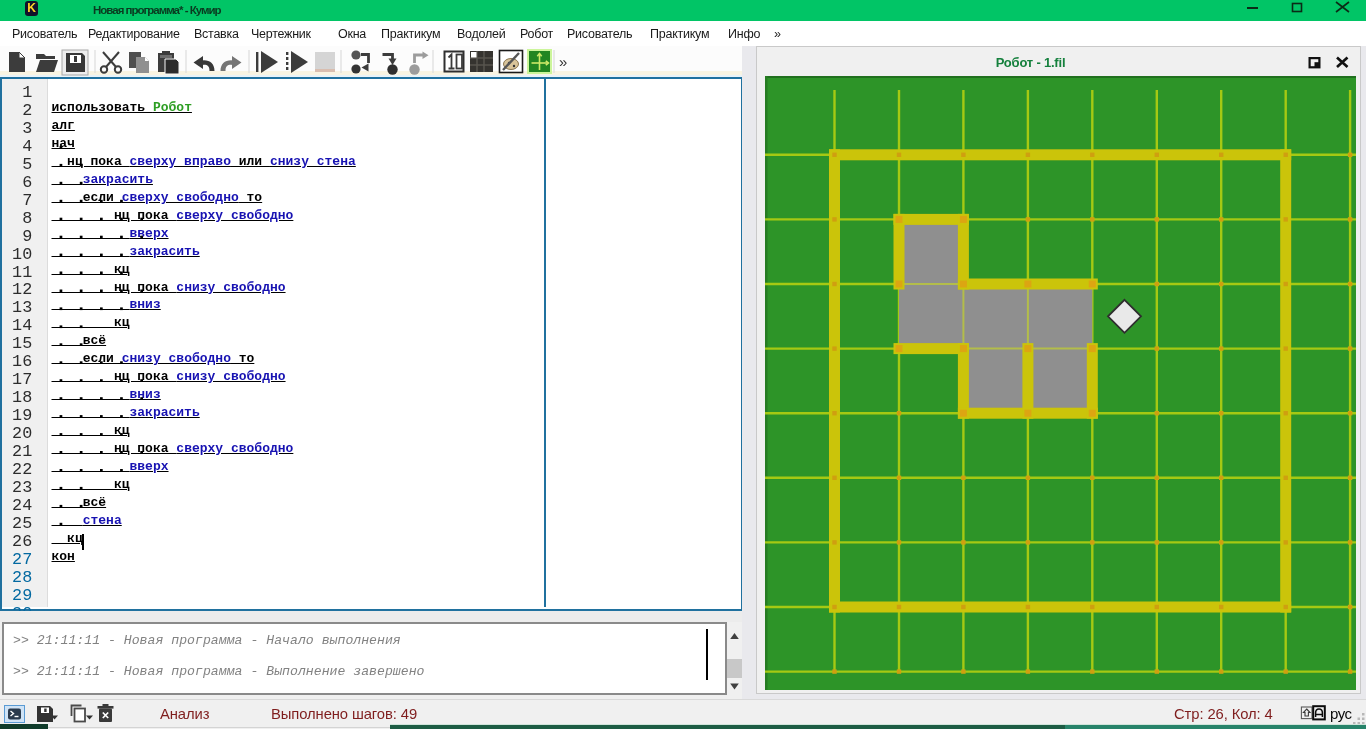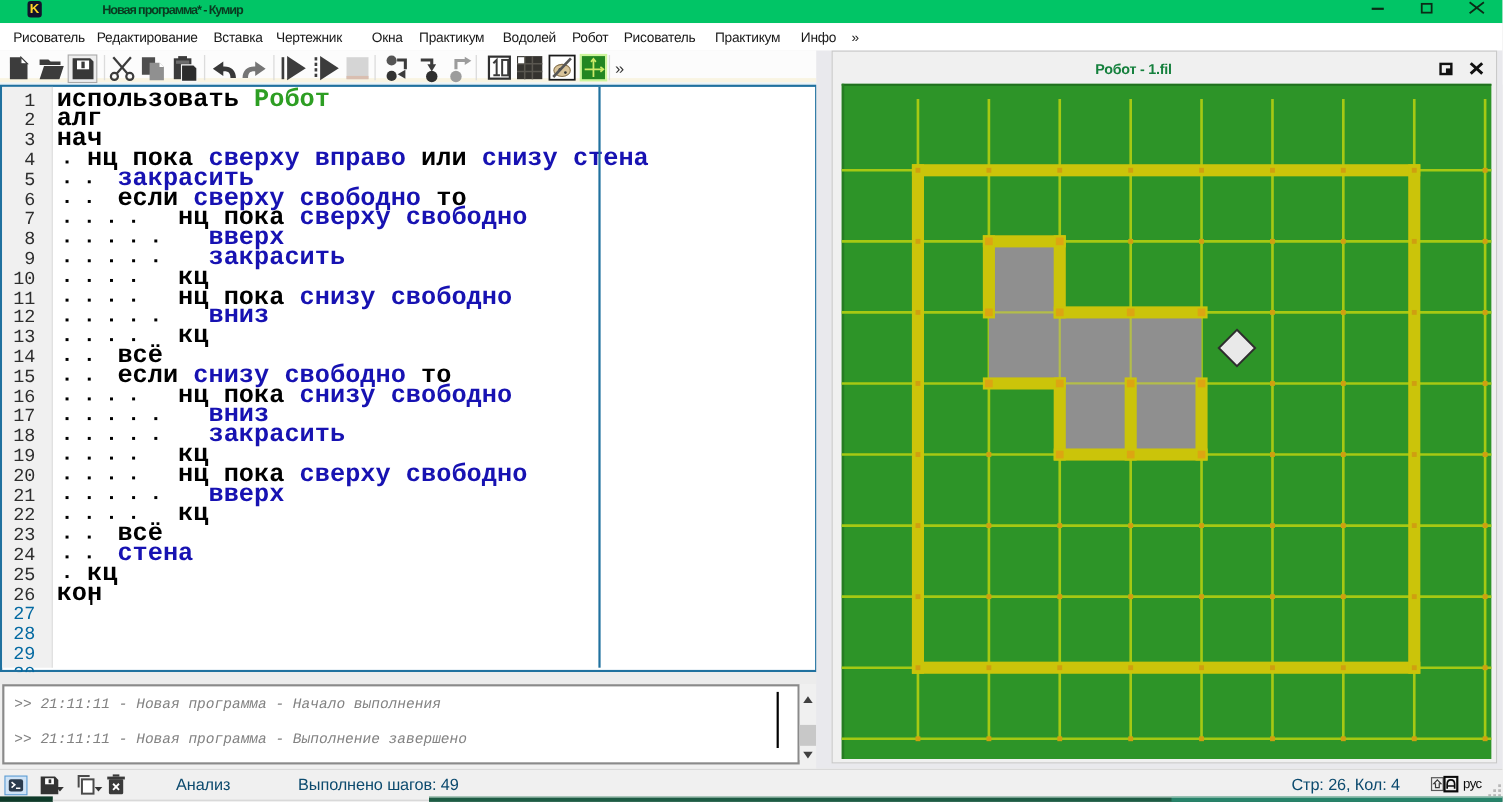--- a/index.html
+++ b/index.html
@@ -8,38 +8,38 @@
 #titlebar{left:0;top:0;width:1366px;height:21px;background:#01c566;}
 #kicon{left:25px;top:1px;width:13px;height:15px;background:#12122b;border-radius:3px;color:#ffd427;font-weight:bold;font-size:12px;line-height:15px;text-align:center;}
 #title{left:57px;top:4px;font-size:11.5px;letter-spacing:-1px;font-weight:bold;color:#0a3a20;margin-left:36px;}
 #menubar{left:0;top:21px;width:1366px;height:25px;background:#ffffff;}
 .menu{top:27px;font-size:12.5px;letter-spacing:-0.25px;color:#1a1a1a;}
 #toolbar{left:0;top:46px;width:1366px;height:31px;background:#fcfcfc;}
 #toolcream{left:0;top:71px;width:742px;height:4px;background:#f9f4e2;}
 #editor{left:0;top:77px;width:739px;height:530px;border:2px solid #20719f;background:#ffffff;}
 #gutter{left:2px;top:79px;width:45px;height:528px;background:#f0f0f0;border-right:1px solid #dcdcdc;}
 #gutnums{left:2px;top:84px;width:30px;font-family:"Liberation Mono",monospace;font-size:16.8px;line-height:17.95px;text-align:right;color:#2d2d2d;white-space:pre;}
-#code{left:51.5px;top:82px;font-family:"Liberation Mono",monospace;font-weight:bold;font-size:23px;line-height:17.95px;color:#000;white-space:pre;letter-spacing:0;}
+#code{left:51.5px;top:99px;font-family:"Liberation Mono",monospace;font-weight:bold;font-size:13px;line-height:17.95px;color:#000;white-space:pre;letter-spacing:0;text-decoration:underline;}
 #divider{left:544px;top:79px;width:2px;height:528px;background:#20719f;}
 #cursor1{left:82px;top:534px;width:2px;height:16px;background:#000;}
 .b{color:#1712b2;}
 .g{color:#2d9e23;}
 #midgap{left:0;top:611px;width:742px;height:11px;background:#ececec;}
 #console{left:2px;top:622px;width:721px;height:69px;border:2px solid #8a8a8a;background:#fff;}
 .conline{font-family:"Liberation Mono",monospace;font-style:italic;font-size:13.2px;color:#828282;white-space:pre;text-align:center;}
 #cursor2{left:706px;top:629px;width:2px;height:51px;background:#000;}
 #scroll2{left:727px;top:622px;width:15px;height:69px;background:#f0f0f0;}
 #thumb2{left:727px;top:658.5px;width:15px;height:19px;background:#c8c8c8;}
 #statusbar{left:0;top:699px;width:1366px;height:26px;background:#f0f0f0;border-top:1px solid #d9d9d9;}
 #bottomstrip{left:390px;top:724px;width:976px;height:5px;background:#1d5c44;}
 #mdibg{left:742px;top:46px;width:624px;height:653px;background:#e9e9ed;}
 #panel{left:756px;top:46px;width:603px;height:646px;background:#f0f0f0;border:1px solid #c9c9c9;}
 #paneltitle{left:756px;top:54.5px;width:549px;text-align:center;font-size:13px;letter-spacing:-0.2px;font-weight:bold;color:#15803d;}
 #field{left:765px;top:76px;width:591px;height:614px;}
-.st{font-size:14.8px;letter-spacing:-0.1px;color:#0c4a6e;}
+.st{font-size:14.8px;letter-spacing:-0.1px;color:#7f1d1d;}
 </style>
 </head>
 <body>
 <div class="abs" id="titlebar"></div>
 <div class="abs" id="kicon">K</div>
 <div class="abs" id="title">Новая программа* - Кумир</div>
 <svg class="abs" style="left:1240px;top:0;width:126px;height:21px" viewBox="0 0 126 21">
 <rect x="7" y="7" width="11" height="2" fill="#0b2b16"></rect>
 <rect x="52.5" y="3.5" width="9" height="8" fill="none" stroke="#0b2b16" stroke-width="1.6"></rect>
 <path d="M96 2 L109 12 M109 2 L96 12" stroke="#0b2b16" stroke-width="1.6"></path>
@@ -500,18 +500,18 @@
 <rect x="5.5" y="5.5" width="2.5" height="2.5"></rect>
       <rect x="10" y="5.5" width="2.5" height="2.5"></rect>
 <rect x="1" y="10" width="2.5" height="2.5"></rect>
       <rect x="5.5" y="10" width="2.5" height="2.5"></rect>
       <rect x="10" y="10" width="2.5" height="2.5"></rect>
 </g>
 </svg>
 <div class="abs st" style="left:160px;top:706px">Анализ</div>
 <div class="abs st" style="left:271px;top:706px">Выполнено шагов: 49</div>
 <div class="abs st" style="left:1174px;top:706px">Стр: 26, Кол: 4</div>
-<div class="abs" style="left:1330px;top:705px;font-size:12px;letter-spacing:-0.5px;color:#0a0a0a">рус</div>
+<div class="abs" style="left:1330px;top:705px;font-size:15px;letter-spacing:-0.5px;color:#0a0a0a">рус</div>
 <div class="abs" id="bottomstrip"></div>
 <div class="abs" style="left:0;top:724px;width:48px;height:5px;background:#0f3b2a"></div>
 <div class="abs" style="left:48px;top:726.5px;width:342px;height:1.5px;background:#d4d4d4"></div>
 <div class="abs" style="left:1065px;top:724px;width:301px;height:5px;background:#27836a"></div>
 <div class="abs" style="left:390px;top:723.5px;width:976px;height:1px;background:#cfe4da"></div>
 
 </body></html>

